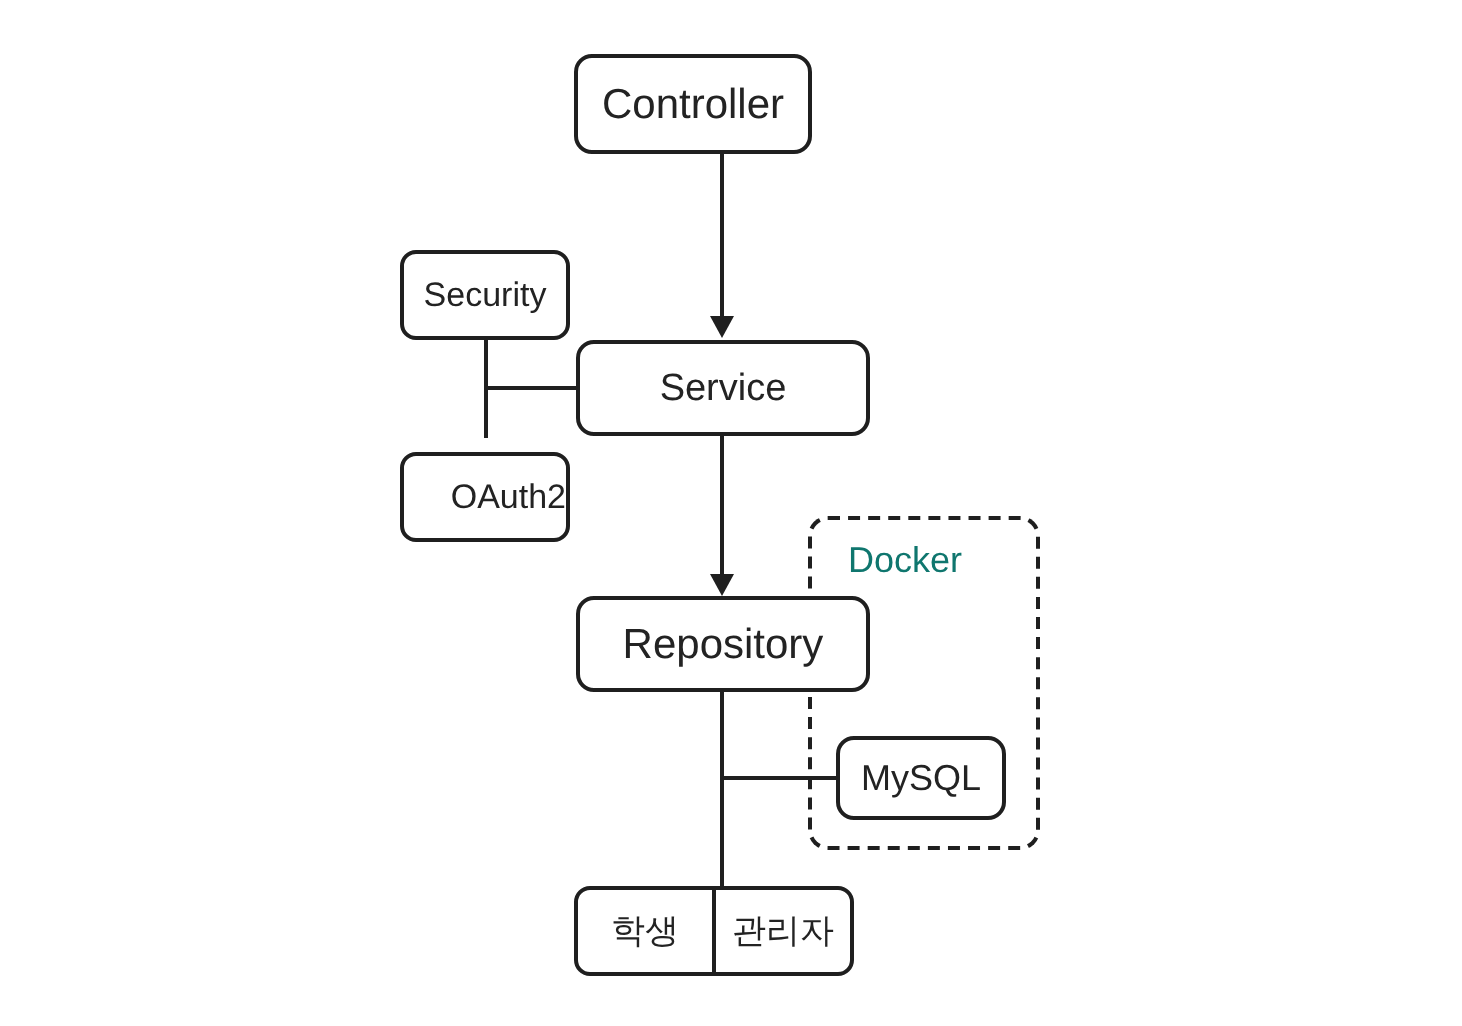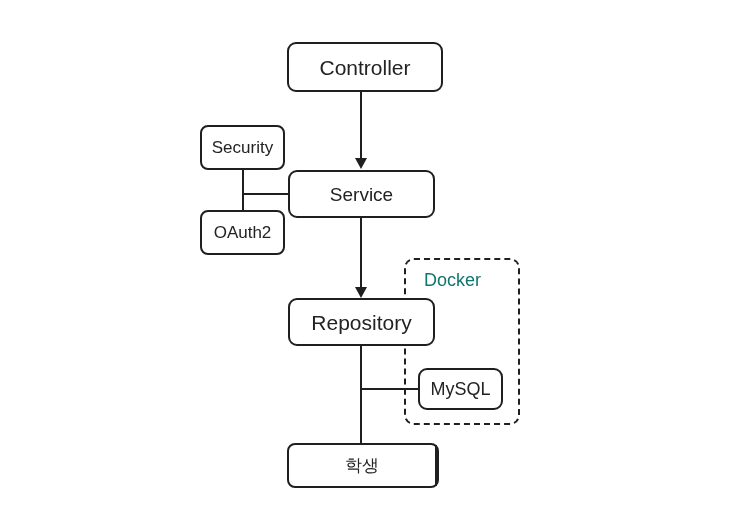--- a/index.html
+++ b/index.html
@@ -31,37 +31,37 @@
     color: #232323;
     z-index: 3;
   }
   .node-label {
     color: #232323;
     line-height: 1;
     white-space: nowrap;
   }
 
   
-  #node-controller { left: 287px; top: 42px;  width: 156px; height: 50px; text-align: right; }
+  #node-controller { left: 287px; top: 27px;  width: 119px; height: 50px; text-align: right; }
   #node-service    { left: 288px; top: 170px; width: 147px; height: 48px; }
   #node-repository { left: 288px; top: 298px; width: 147px; height: 48px; }
   #node-security   { left: 200px; top: 125px; width: 85px;  height: 45px; border-radius: 8px; }
-  #node-oauth2     { left: 200px; top: 210px; width: 85px;  height: 45px; border-radius: 8px; }
+  #node-oauth2     { left: 200px; top: 226px; width: 85px;  height: 45px; border-radius: 8px; justify-content: flex-end; }
   #node-mysql      { left: 418px; top: 368px; width: 85px;  height: 42px; border-radius: 9px; }
 
   #node-controller .node-label { font-size: 21px; }
   #node-service    .node-label { font-size: 19px; }
   #node-repository .node-label { font-size: 21px; }
   #node-security   .node-label { font-size: 17px; }
   #node-oauth2     .node-label { font-size: 17px; }
   #node-mysql      .node-label { font-size: 18px; }
 
   
   #node-roles {
-    left: 287px; top: 443px; width: 152px; height: 45px;
+    left: 287px; top: 443px; width: 140px; height: 45px;
     border-radius: 8px;
     display: flex;
     align-items: stretch;
     justify-content: stretch;
     padding: 0;
   }
   .role-cell {
     flex: 1 1 50%;
     display: flex;
     align-items: center;
@@ -166,15 +166,18 @@
 
   <div class="node" id="node-repository">
     <span class="node-label">Repository</span>
   </div>
 
   <div class="node" id="node-roles">
     <div class="role-cell">
       <span>학생</span>
     </div>
     <div class="role-divider"></div>
+    <div class="role-cell">
+      <span>관리자</span>
+    </div>
   </div>
 
 </div>
 
 </body></html>

